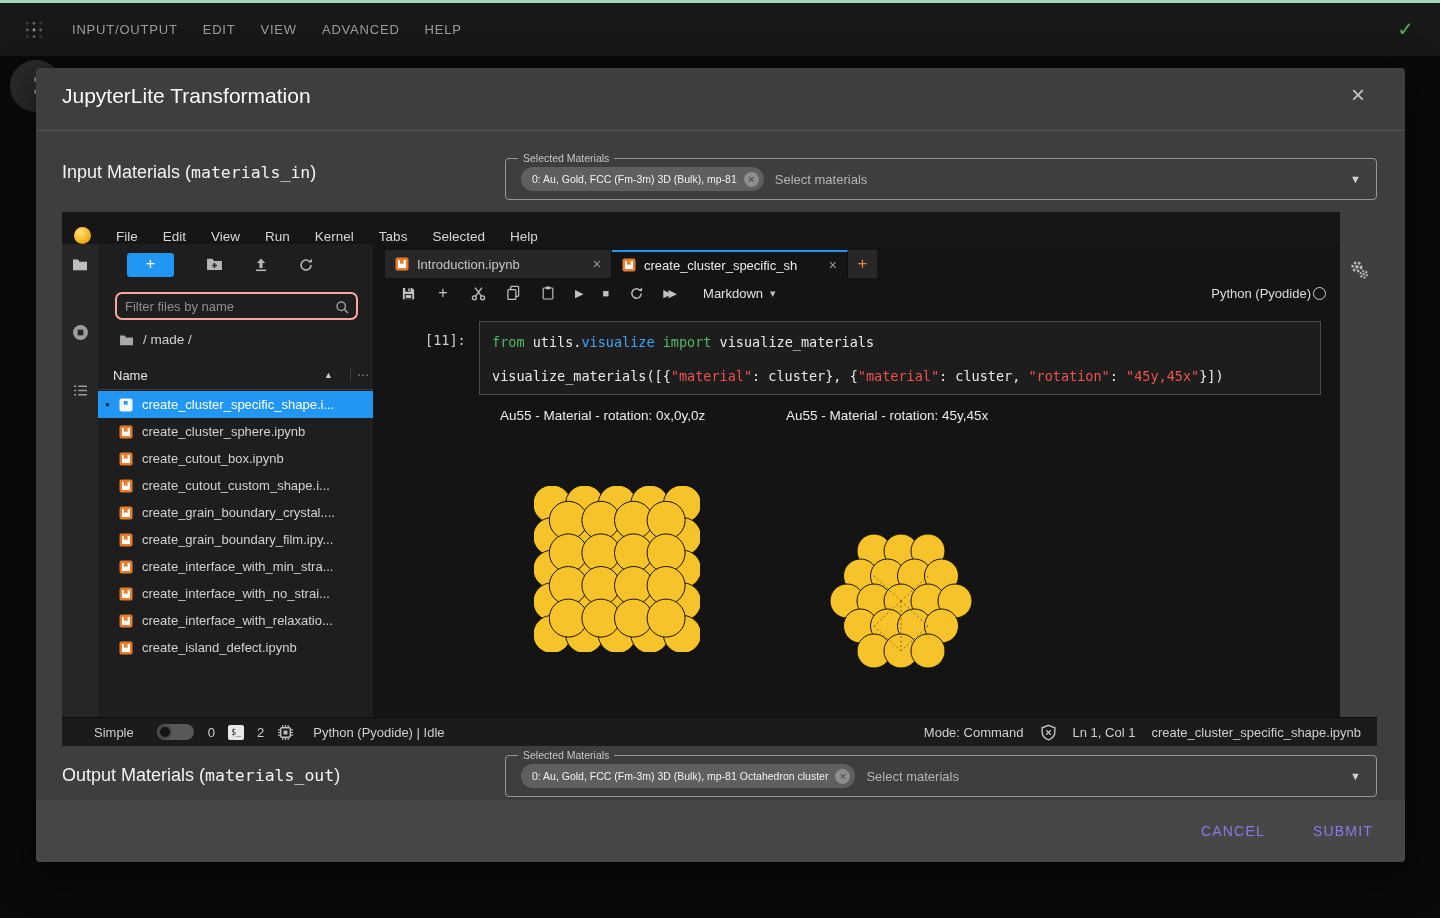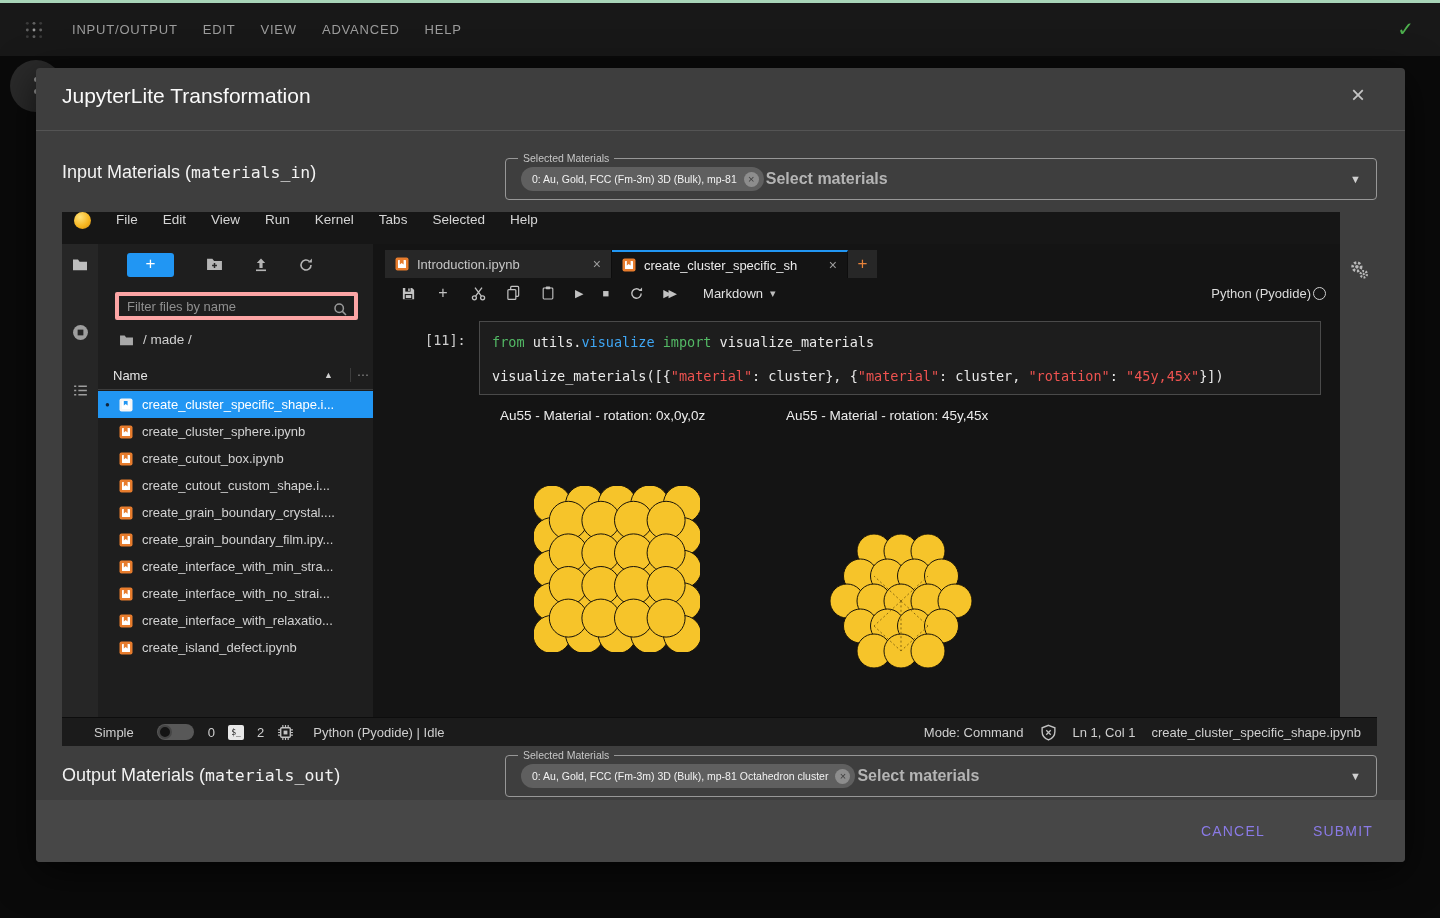--- a/index.html
+++ b/index.html
@@ -36,49 +36,49 @@
                border:1px solid #979797; border-radius:4px; }
   .fld-input  { top:90px; }
   .fld-output { top:687px; }
   .mat-legend { position:absolute; top:-7px; left:12px; background:#3e3e3e; padding:0 5px;
                 font-size:10.5px; color:#c6c6c6; }
   .mat-content { display:flex; align-items:center; height:100%; padding:0 15px; }
   .chip { display:flex; align-items:center; gap:7px; background:#5f5f5f; border-radius:12px;
           height:24px; padding:0 5px 0 11px; font-size:10.5px; color:#f2f2f2; white-space:nowrap; }
   .chip-close { width:15px; height:15px; border-radius:50%; background:#8d8d8d; color:#3e3e3e;
                 font-size:11px; line-height:15px; text-align:center; cursor:pointer; }
-  .mat-placeholder { font-size:16px; color:#b4b4b4; margin-left:2px;font-weight:bold; }
+  .mat-placeholder { font-size:13px; color:#b4b4b4; margin-left:11px; }
   .mat-arrow { margin-left:auto; color:#d0d0d0; font-size:11px; cursor:pointer; }
 
   
   .jupyter { position:absolute; left:26px; top:144px; width:1315px; height:534px;
              background:#161616; display:flex; flex-direction:column; }
   .jmain { flex:1; display:flex; min-height:0; }
   .jleft-col { width:1278px; display:flex; flex-direction:column; }
   .jgutter { width:37px; background:#3e3e3e; position:relative; }
   .jgutter .gears { position:absolute; left:9px; top:48px; cursor:pointer; }
 
-  .jmenubar { height:32px; display:flex; align-items:flex-start; padding-left:12px; gap:25px; flex:none; }
+  .jmenubar { height:32px; display:flex; align-items:flex-end; padding-left:12px; gap:25px; flex:none; }
   .jlogo { width:17px; height:17px; border-radius:50%;
            background:radial-gradient(circle at 35% 30%, #ffe27a, #f5b31c 60%, #c8881a); }
   .jmenu-item { font-size:13.5px; color:#d6d6d6; cursor:default; }
 
   .jbody { flex:1; display:flex; min-height:0; }
   .jnav { width:36px; background:#262626; position:relative; flex:none; }
   .jnav .nav-ic { position:absolute; left:10px; cursor:pointer; }
   .ic-files   { top:13px; }
   .ic-running { top:80px; }
   .ic-list    { top:138px; }
 
   .jbrowser { width:275px; background:#1e1e1e; position:relative; flex:none; }
   .jb-newbtn { position:absolute; left:29px; top:9px; width:47px; height:24px; background:#2196f3;
                border-radius:3px; color:#fff; font-size:17px; line-height:22px; text-align:center; cursor:pointer; }
   .jb-tbic { position:absolute; top:13px; cursor:pointer; }
   .jb-filter { position:absolute; left:17px; top:48px; width:243px; height:28px;
-               border:4px solid #fca5a5; border-radius:2px; }
+               border:2px solid #fca5a5; border-radius:7px; }
   .jb-filter input { width:210px; height:100%; background:transparent; border:none; outline:none;
                      color:#d0d0d0; font-size:13px; padding-left:8px; font-family:"Liberation Sans",sans-serif; }
   .jb-filter input::placeholder { color:#8f8f8f; }
   .jb-filter .search { position:absolute; right:6px; top:6px; }
   .jb-crumb { position:absolute; left:21px; top:88px; display:flex; gap:9px; align-items:center;
               font-size:13.5px; color:#d0d0d0; }
   .jb-namehdr { position:absolute; left:0; right:0; top:117px; height:29px; border-bottom:1px solid #3c3c3c; }
   .jb-namehdr .nm { position:absolute; left:15px; top:7px; font-size:13px; color:#e6e6e6; }
   .jb-namehdr .sort { position:absolute; right:40px; top:9px; font-size:9px; color:#cfcfcf; }
   .jb-namehdr .more { position:absolute; right:4px; top:7px; font-size:12px; color:#8a8a8a;

